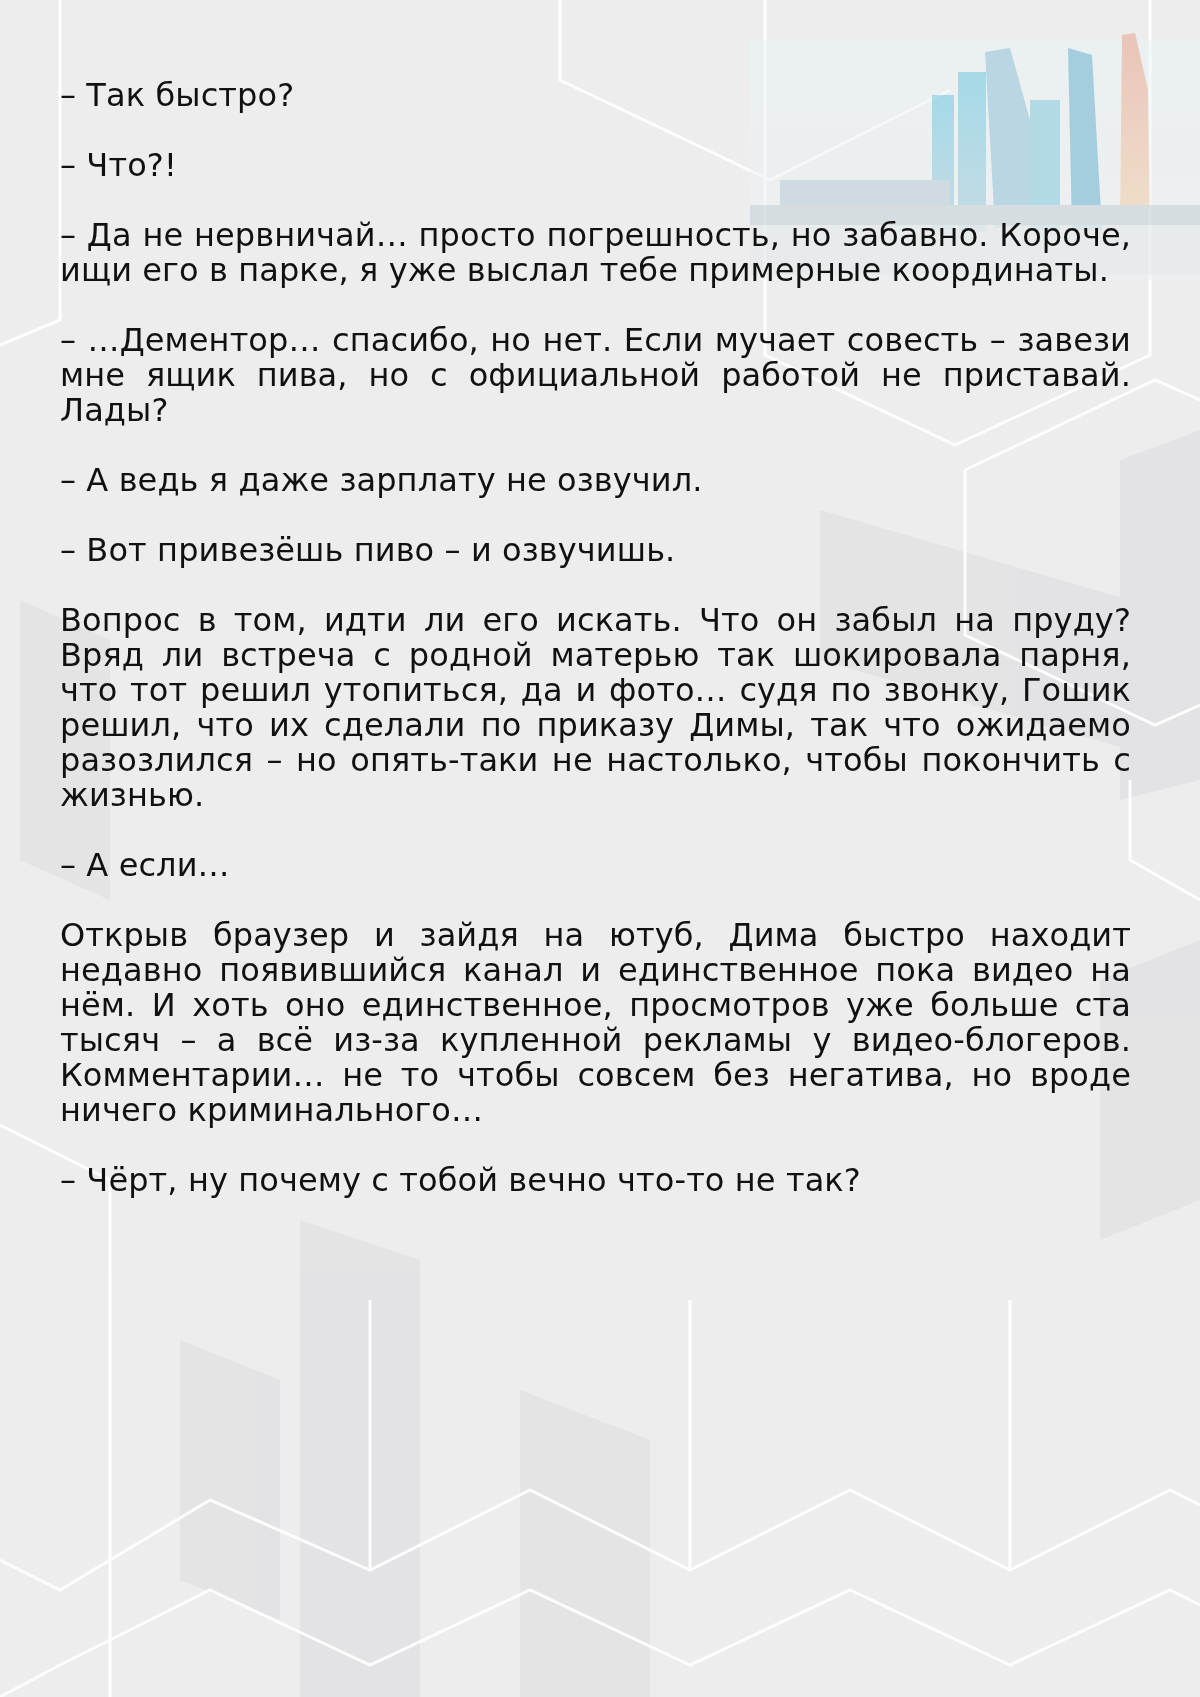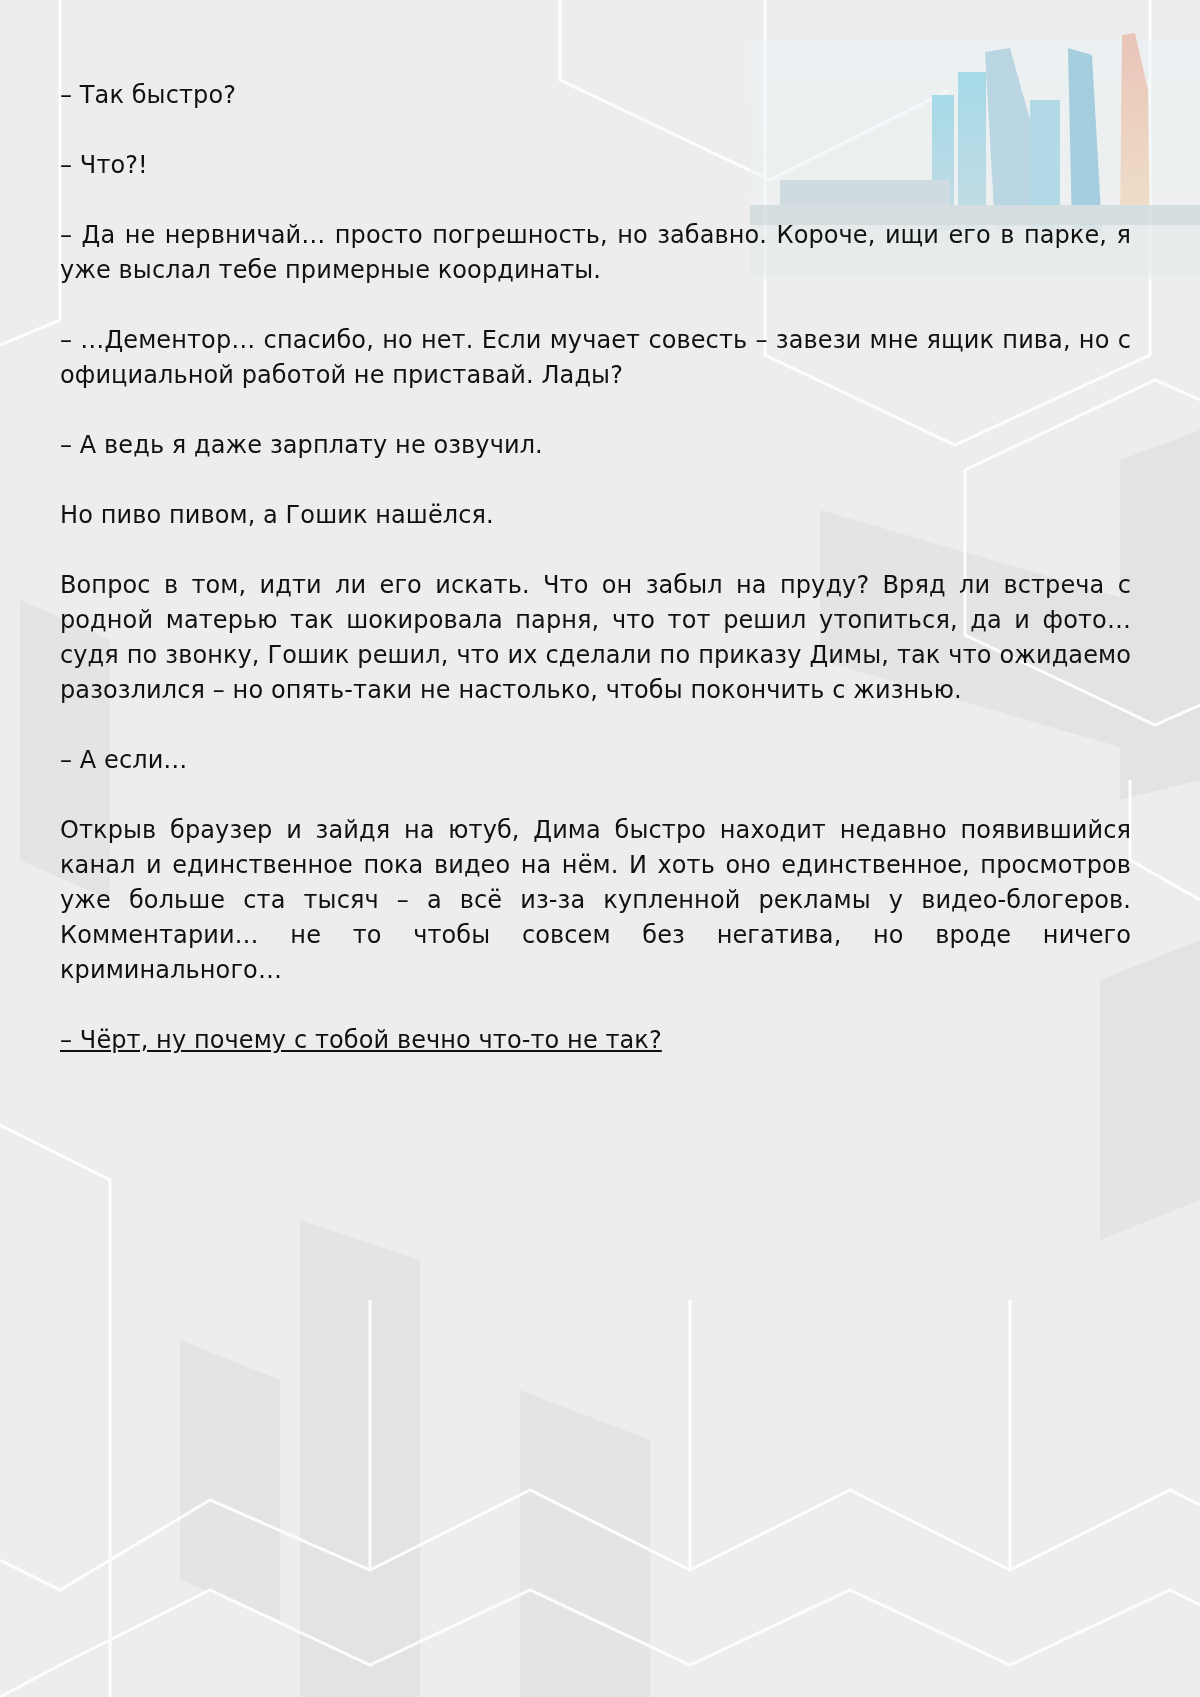--- a/index.html
+++ b/index.html
@@ -14,27 +14,27 @@
     }
     .bg { position: absolute; left: 0; top: 0; width: 1200px; height: 1697px; z-index: 0; }
     .page {
       position: absolute;
       left: 60px;
       top: 78px;
       width: 1071px;
       z-index: 1;
     }
     .para {
-      font-size: 24px;
+      font-size: 32px;
       line-height: 35px;
       margin: 0 0 35px 0;
       text-align: justify;
       letter-spacing: 0.1px;
     }
-    .para.last { margin-bottom: 0; text-decoration: underline; }
+    .para.last { margin-bottom: 0; }
   </style>
 </head>
 <body>
 
 <svg class="bg" viewBox="0 0 1200 1697" xmlns="http://www.w3.org/2000/svg">
   <defs>
     <linearGradient id="sky" x1="0" y1="0" x2="0" y2="1">
       <stop offset="0" stop-color="#e9f4f8"></stop>
       <stop offset="1" stop-color="#eef0f1"></stop>
     </linearGradient>
@@ -86,18 +86,18 @@
     <rect x="750" y="225" width="450" height="50" fill="#e3e8ea" opacity="0.8"></rect>
   </g>
 </svg>
 
 <main class="page">
   <p class="para">– Так быстро?</p>
   <p class="para">– Что?!</p>
   <p class="para">– Да не нервничай… просто погрешность, но забавно. Короче, ищи его в парке, я уже выслал тебе примерные координаты.</p>
   <p class="para">– …Дементор… спасибо, но нет. Если мучает совесть – завези мне ящик пива, но с официальной работой не приставай. Лады?</p>
   <p class="para">– А ведь я даже зарплату не озвучил.</p>
-  <p class="para">Но пиво пивом, а Гошик нашёлся.</p>
+  <p class="para">– Вот привезёшь пиво – и озвучишь.</p>
   <p class="para">Вопрос в том, идти ли его искать. Что он забыл на пруду? Вряд ли встреча с родной матерью так шокировала парня, что тот решил утопиться, да и фото… судя по звонку, Гошик решил, что их сделали по приказу Димы, так что ожидаемо разозлился – но опять-таки не настолько, чтобы покончить с жизнью.</p>
   <p class="para">– А если…</p>
   <p class="para">Открыв браузер и зайдя на ютуб, Дима быстро находит недавно появившийся канал и единственное пока видео на нём. И хоть оно единственное, просмотров уже больше ста тысяч – а всё из-за купленной рекламы у видео-блогеров. Комментарии… не то чтобы совсем без негатива, но вроде ничего криминального…</p>
   <p class="para last">– Чёрт, ну почему с тобой вечно что-то не так?</p>
 </main>
 
 </body></html>

